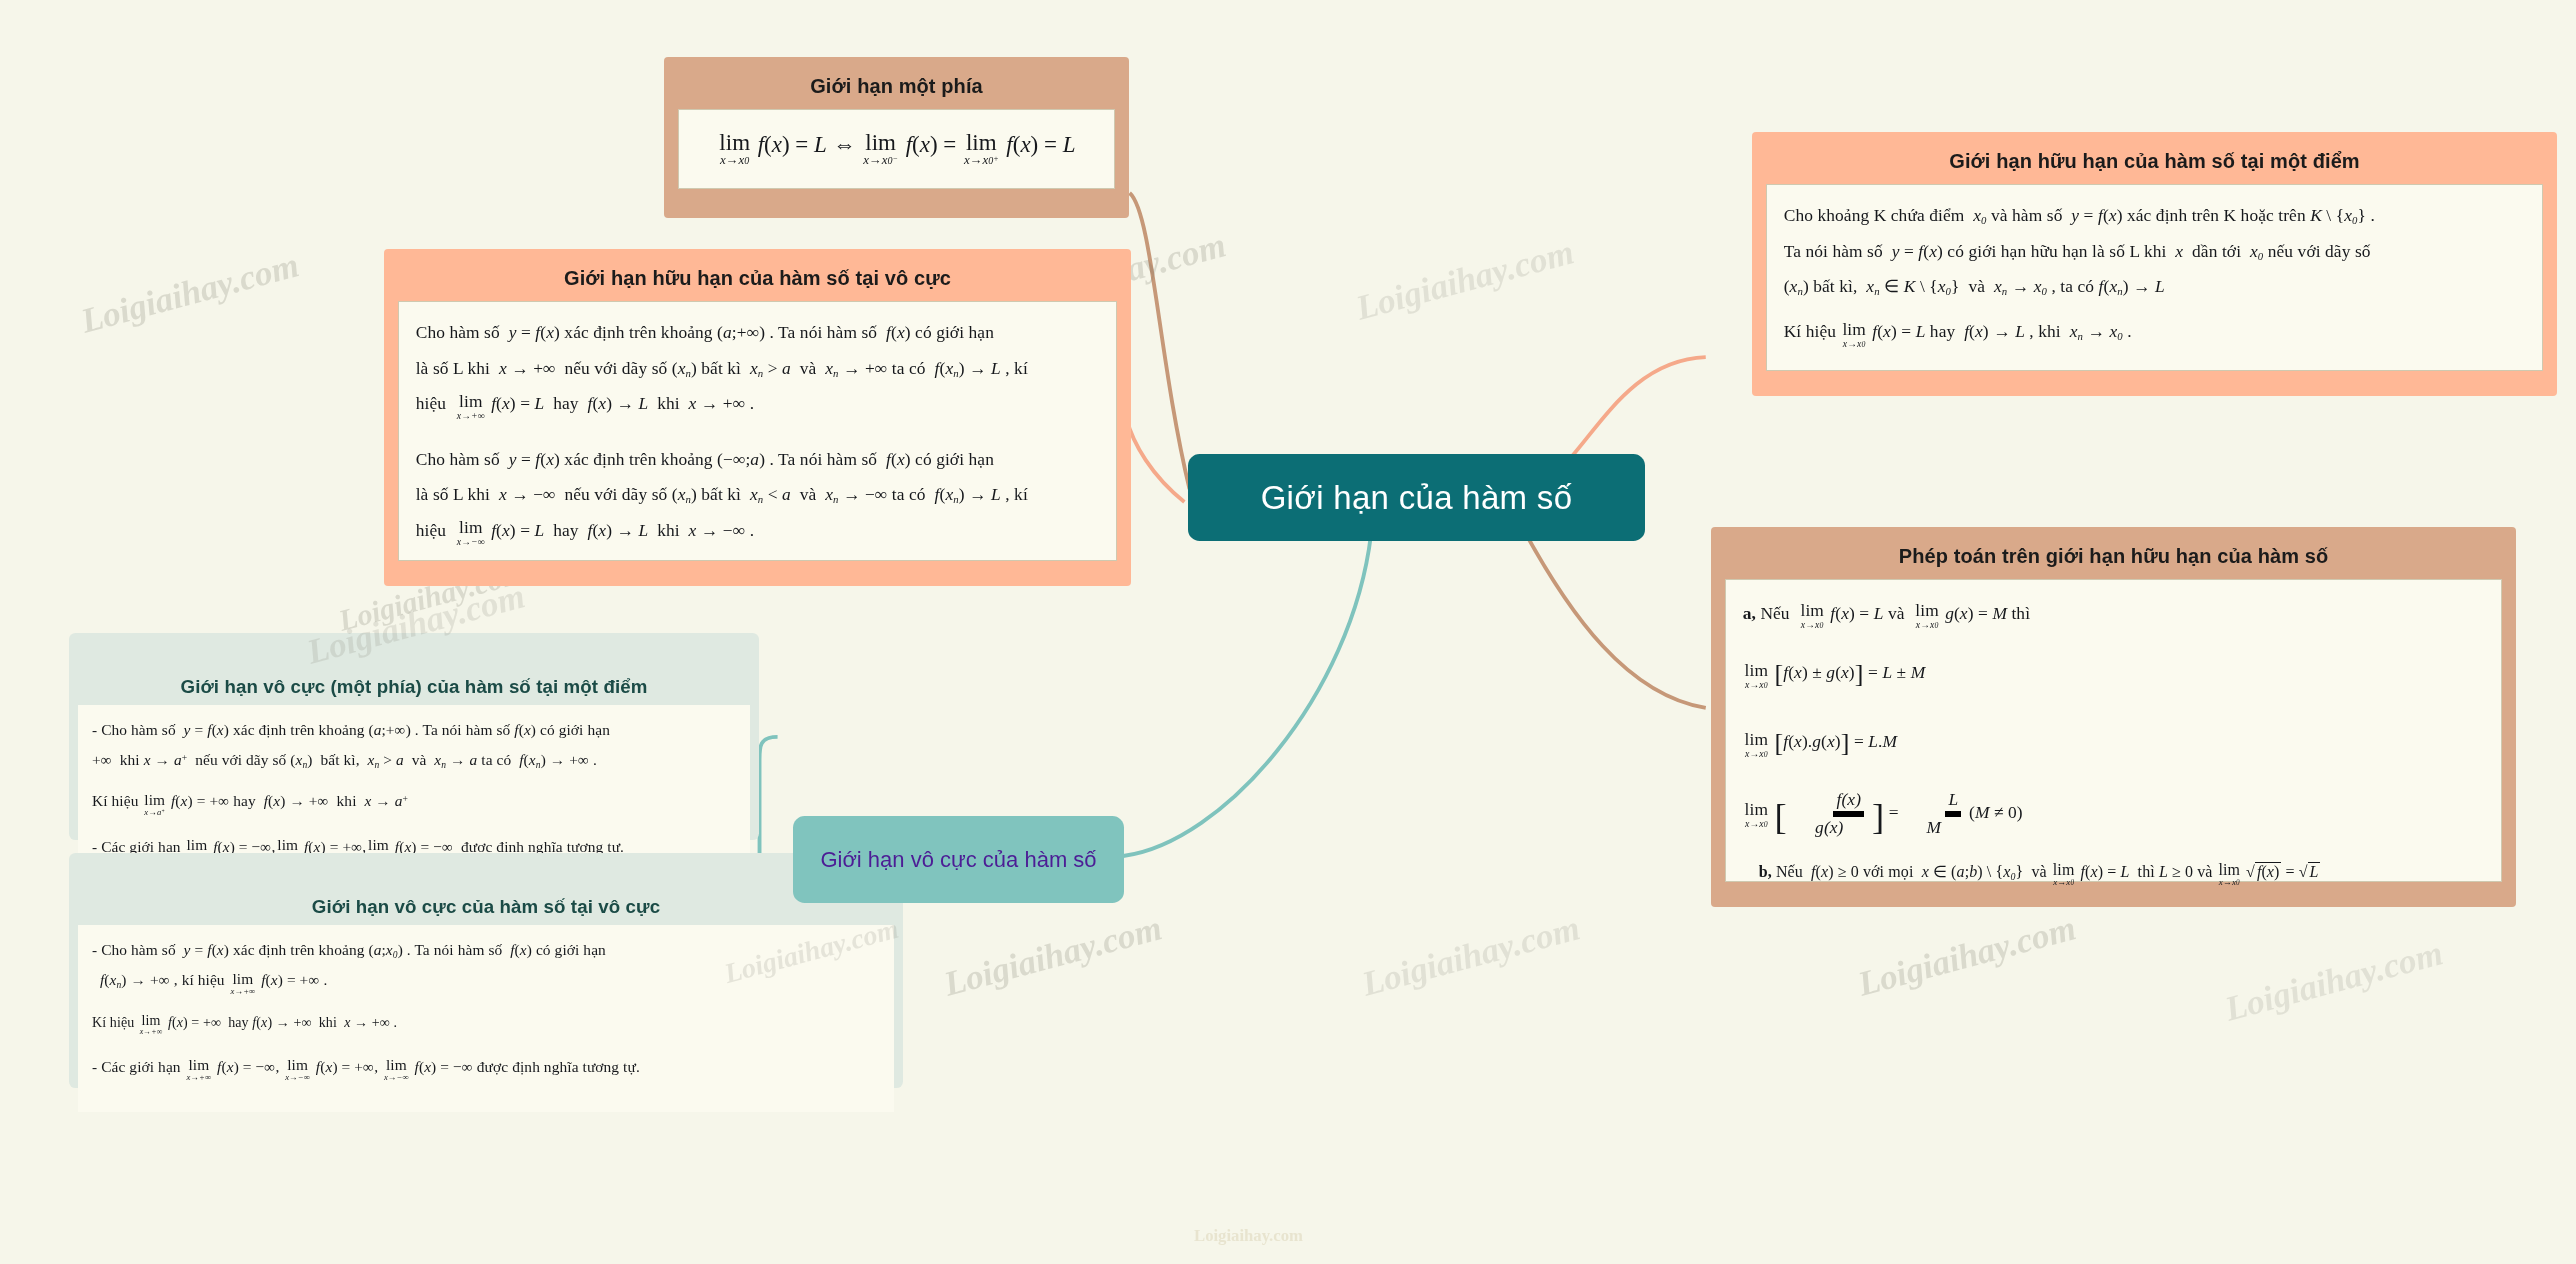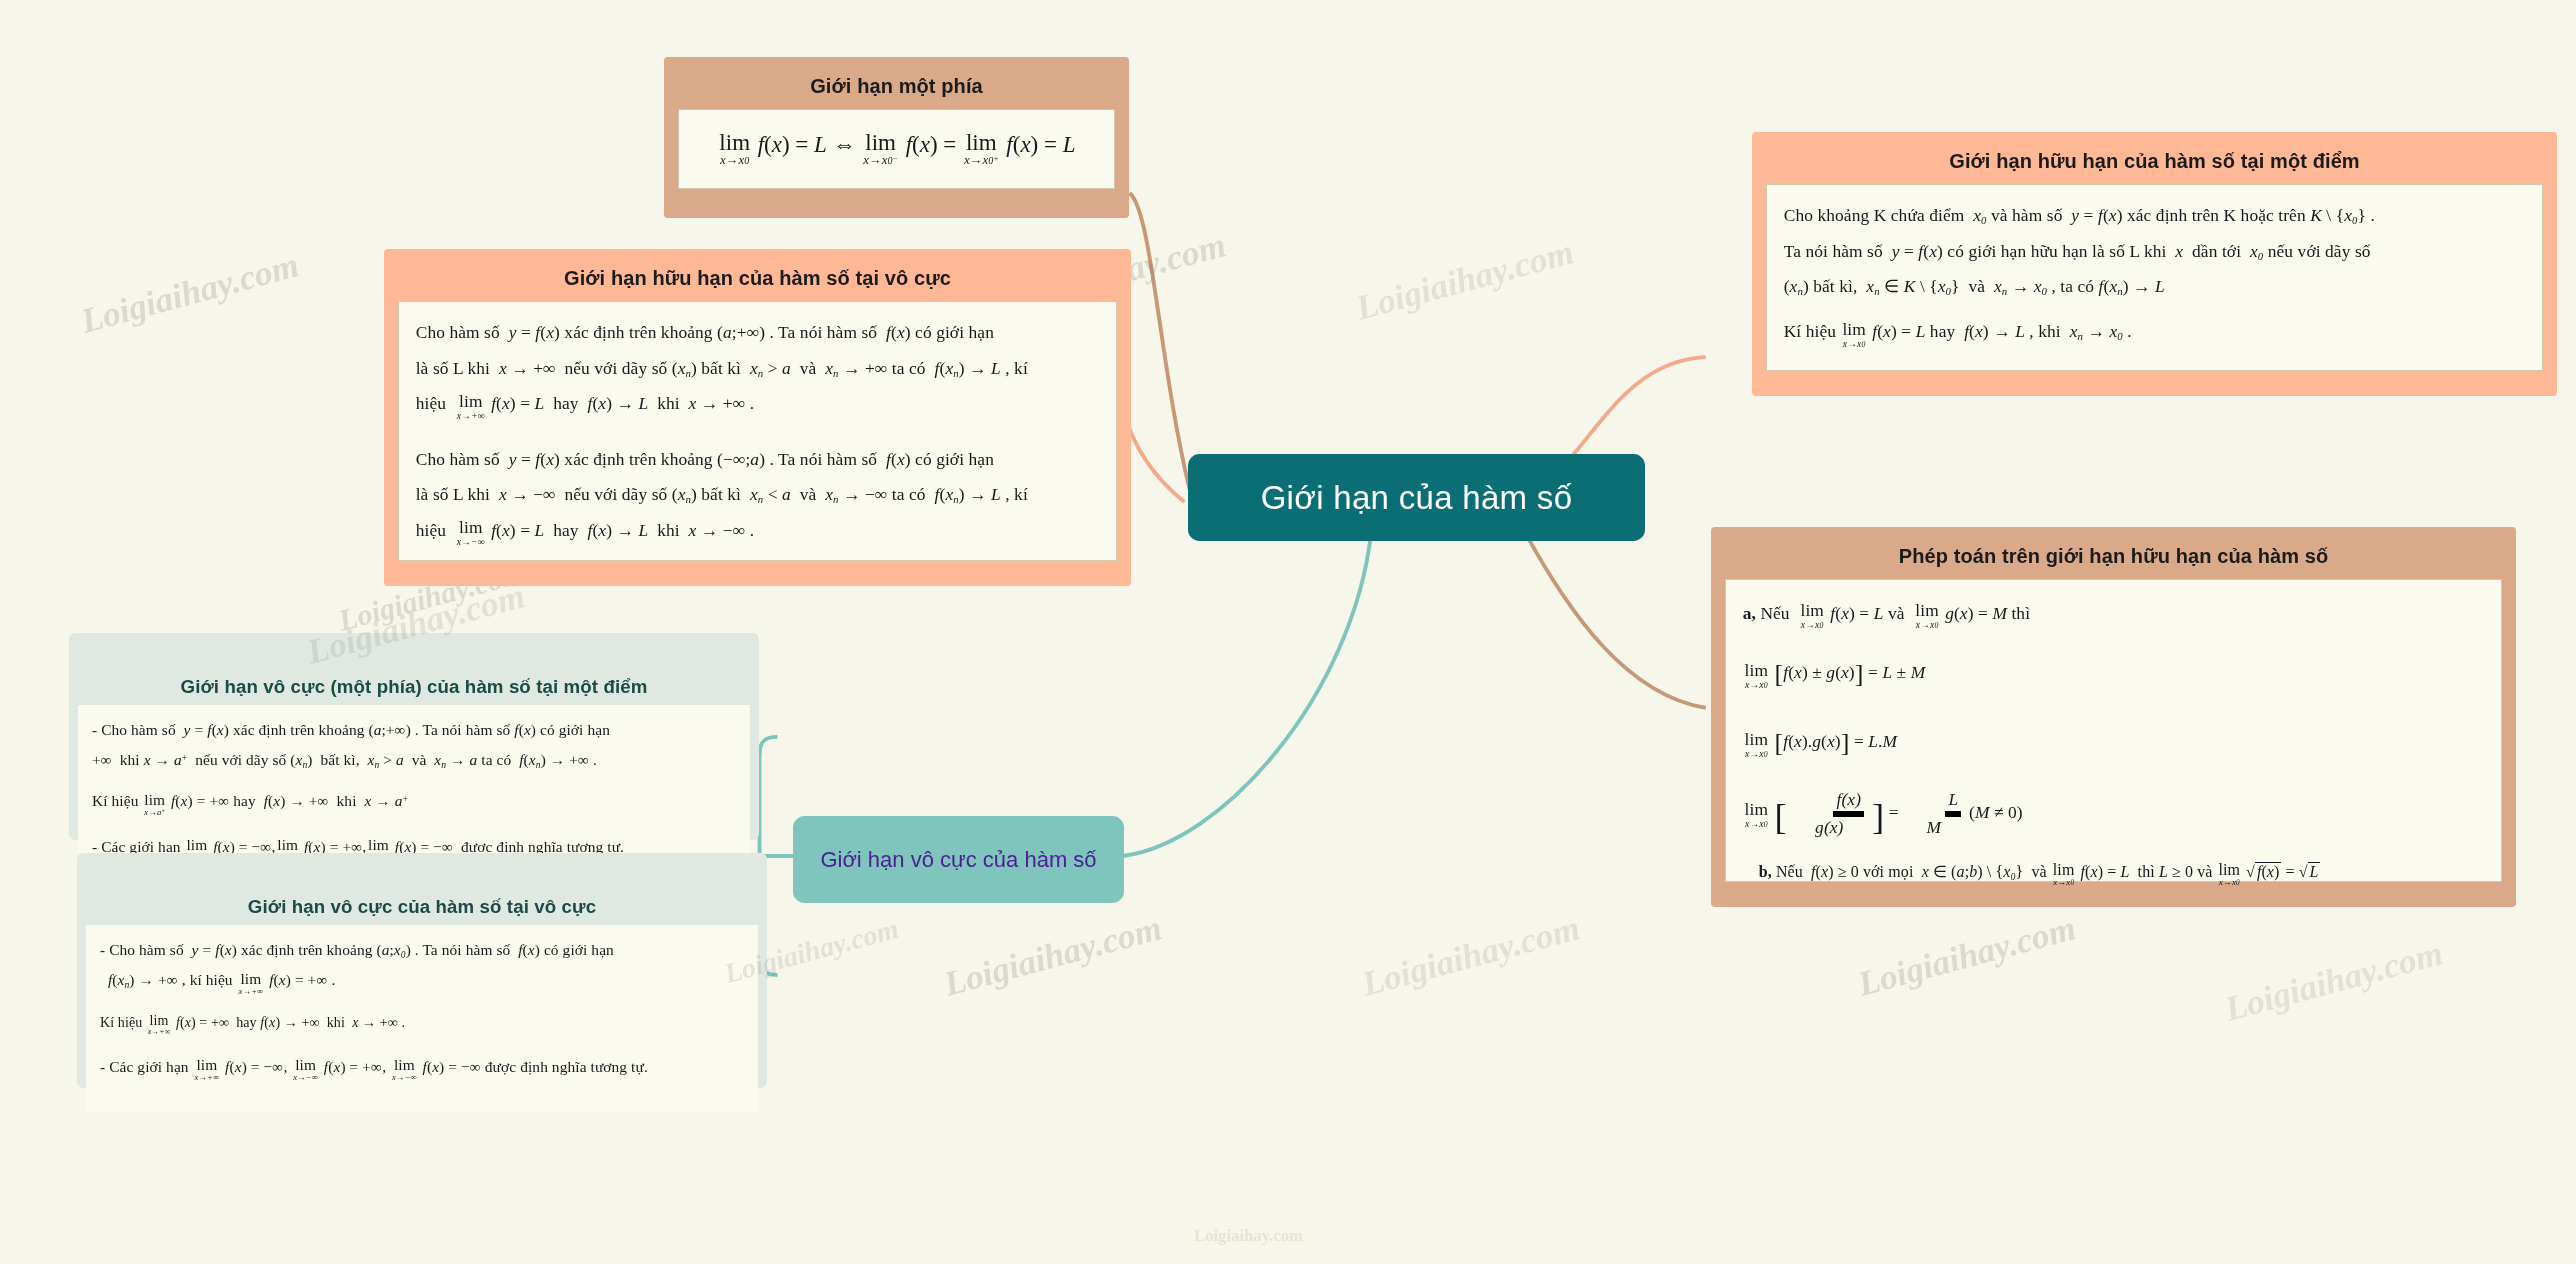--- a/index.html
+++ b/index.html
@@ -304,21 +304,21 @@
       <div class="gap" style="height:16.7px;"></div>
       <div class="mrow tight" style="font-size:15.4px; line-height:1.8;">
         - Các giới hạn <span class="lim"><span class="op">lim</span><span class="und">x→a<span class="sup">+</span></span></span>
         <i class="v">f</i>(<i class="v">x</i>) = −∞,<span class="lim"><span class="op">lim</span><span class="und">x→a<span class="sup">−</span></span></span>
         <i class="v">f</i>(<i class="v">x</i>) = +∞,<span class="lim"><span class="op">lim</span><span class="und">x→a<span class="sup">−</span></span></span>
         <i class="v">f</i>(<i class="v">x</i>) = −∞ &nbsp;được định nghĩa tương tự.
       </div>
     </div>
   </div>
 
-  <div class="node n-mint" style="left:77px; top:853px; width:690px; height:235px; border-radius:6.4px; padding:6.4px 9px 9px 9px;">
+  <div class="node n-mint" style="left:69px; top:853px; width:834px; height:235px; border-radius:6.4px; padding:6.4px 9px 9px 9px;">
     <div class="node-title" style="padding:6.4px 3.9px 6.4px 3.9px;">Giới hạn vô cực của hàm số tại vô cực</div>
     <div class="node-body" style="height:187px; padding:11.6px 14px;">
       <div class="mrow tight" style="font-size:15.4px; line-height:1.8;">
         - Cho hàm số&nbsp; <i class="v">y</i> = <i class="v">f</i>(<i class="v">x</i>) xác định trên khoảng (<i class="v">a</i>;<i class="v">x</i><span class="sub">0</span>) . Ta nói hàm số&nbsp; <i class="v">f</i>(<i class="v">x</i>) có giới hạn
       </div>
       <div class="mrow tight" style="font-size:15.4px; line-height:1.8;">
         &nbsp;&nbsp;<i class="v">f</i>(<i class="v">x</i><span class="sub">n</span>) → +∞ , kí hiệu
         <span class="lim"><span class="op">lim</span><span class="und">x→+∞</span></span>
         <i class="v">f</i>(<i class="v">x</i>) = +∞ .
       </div>

